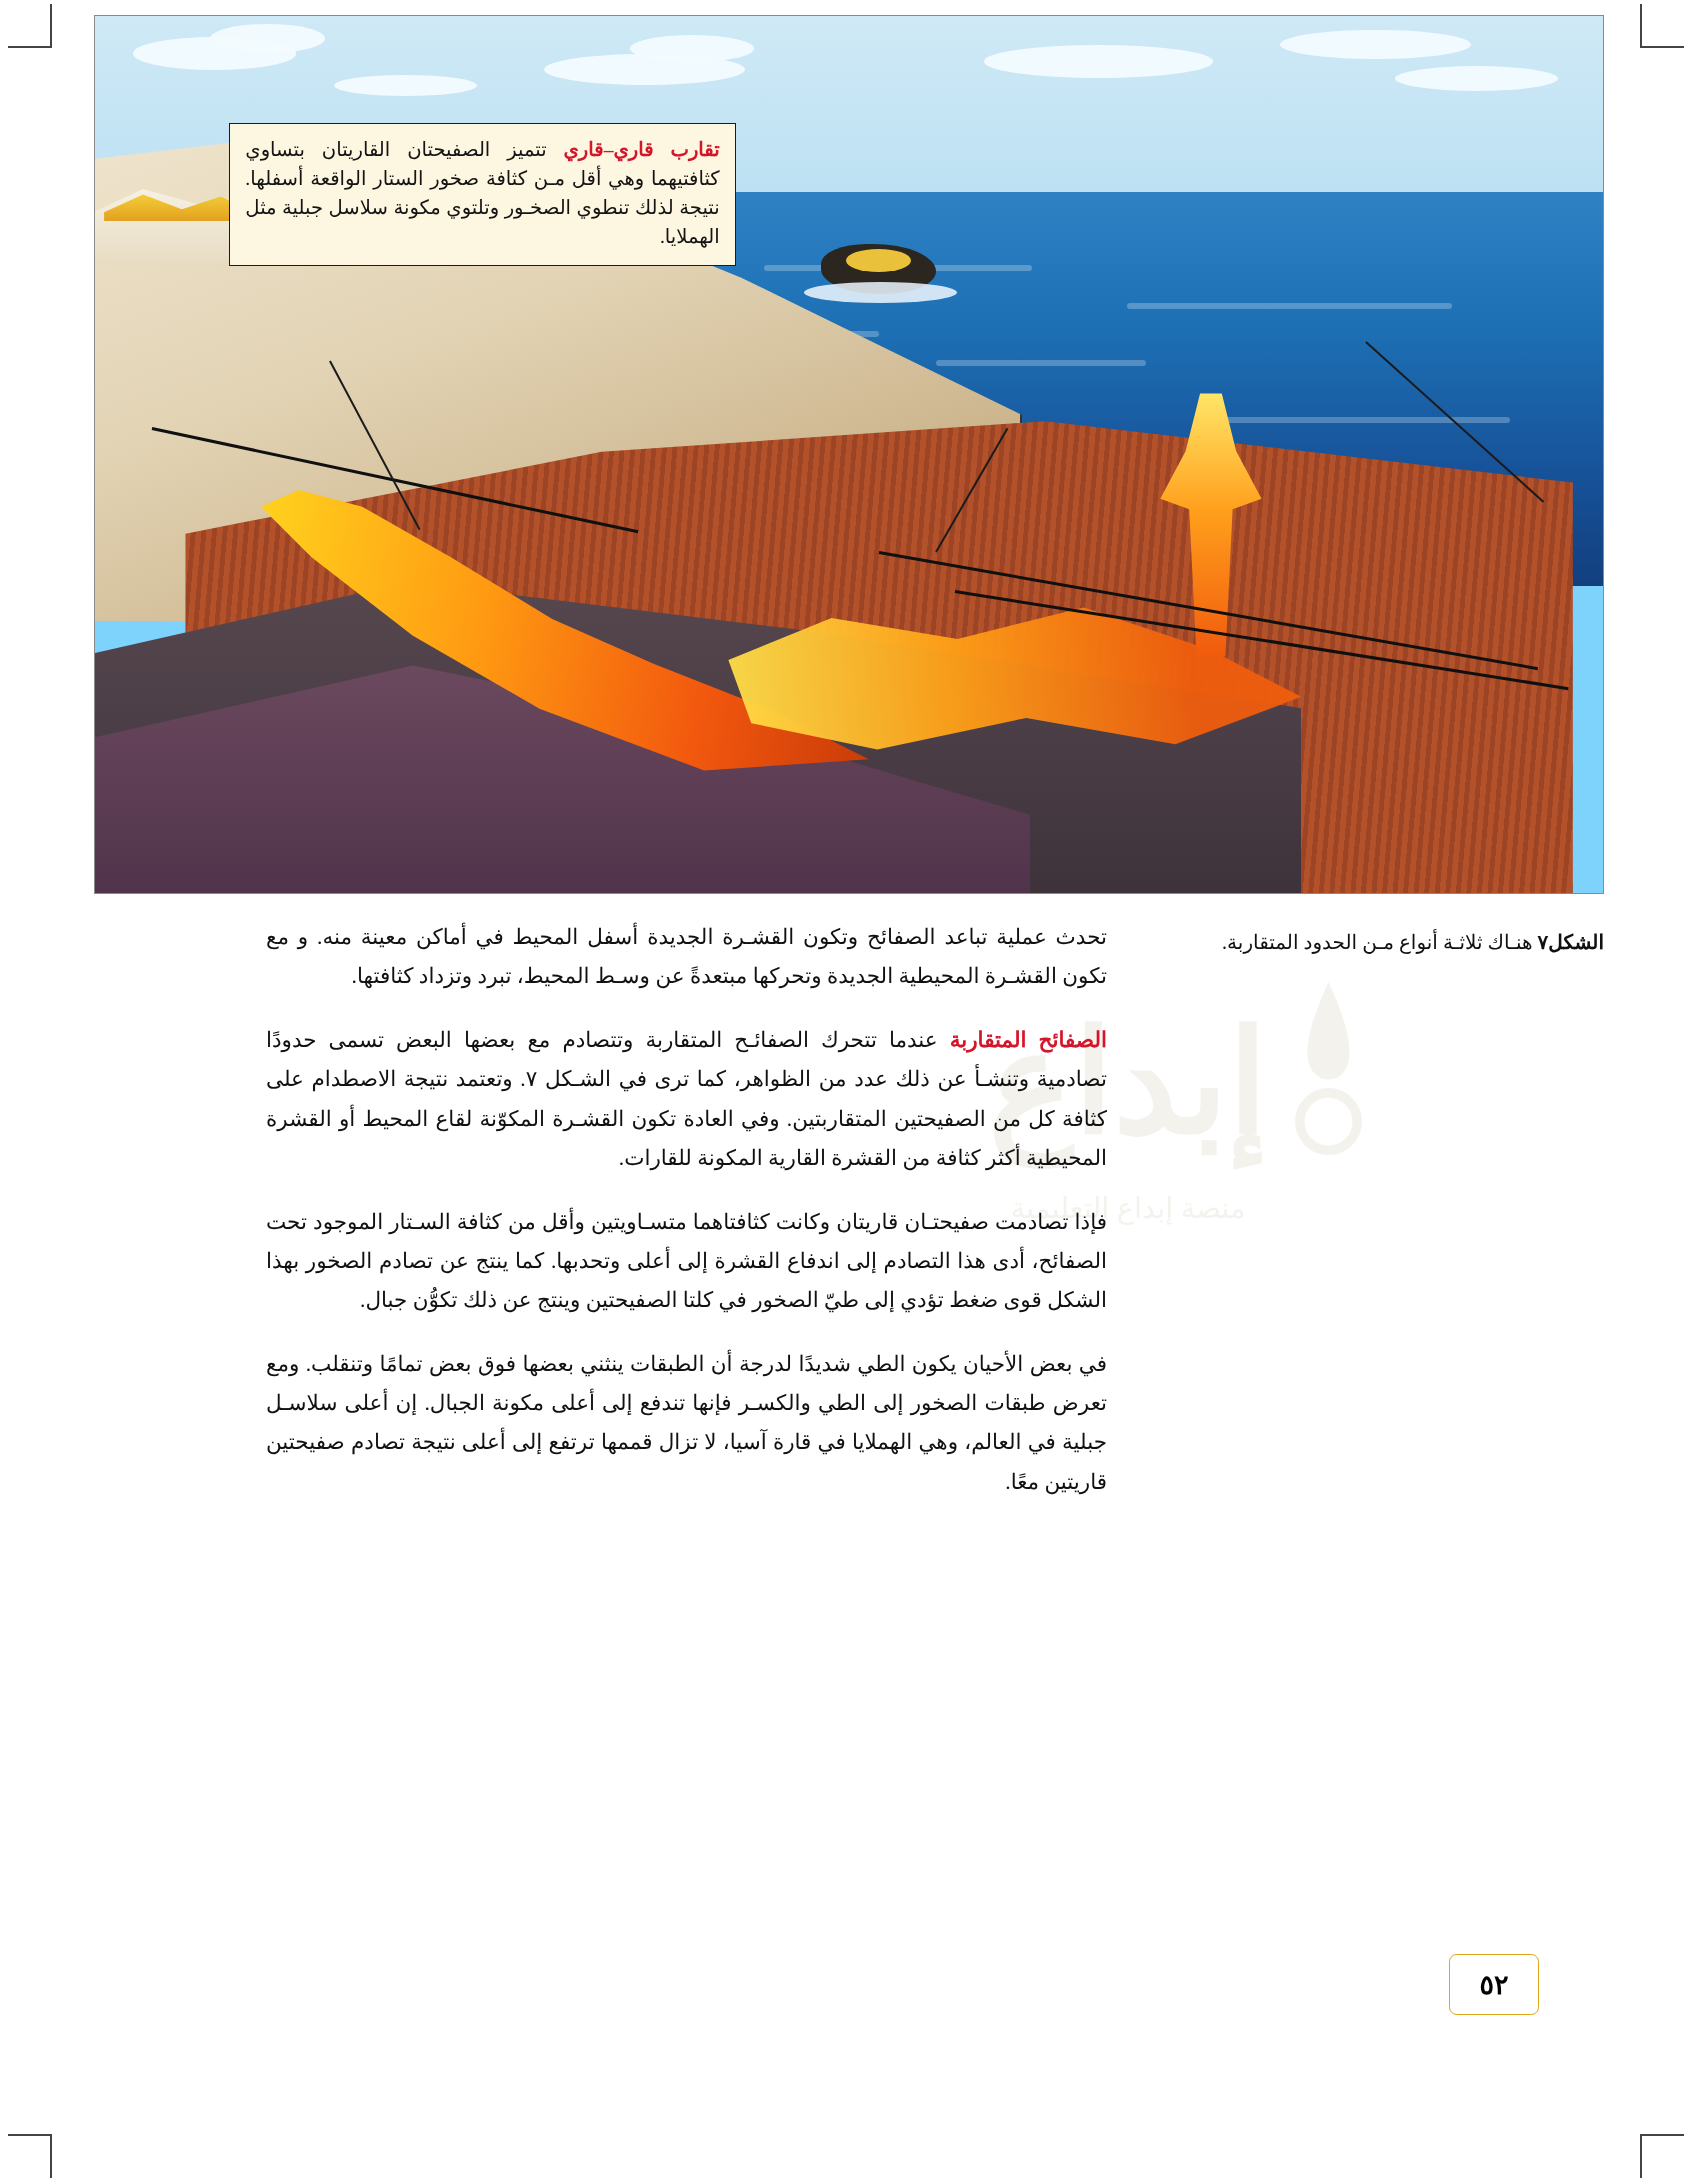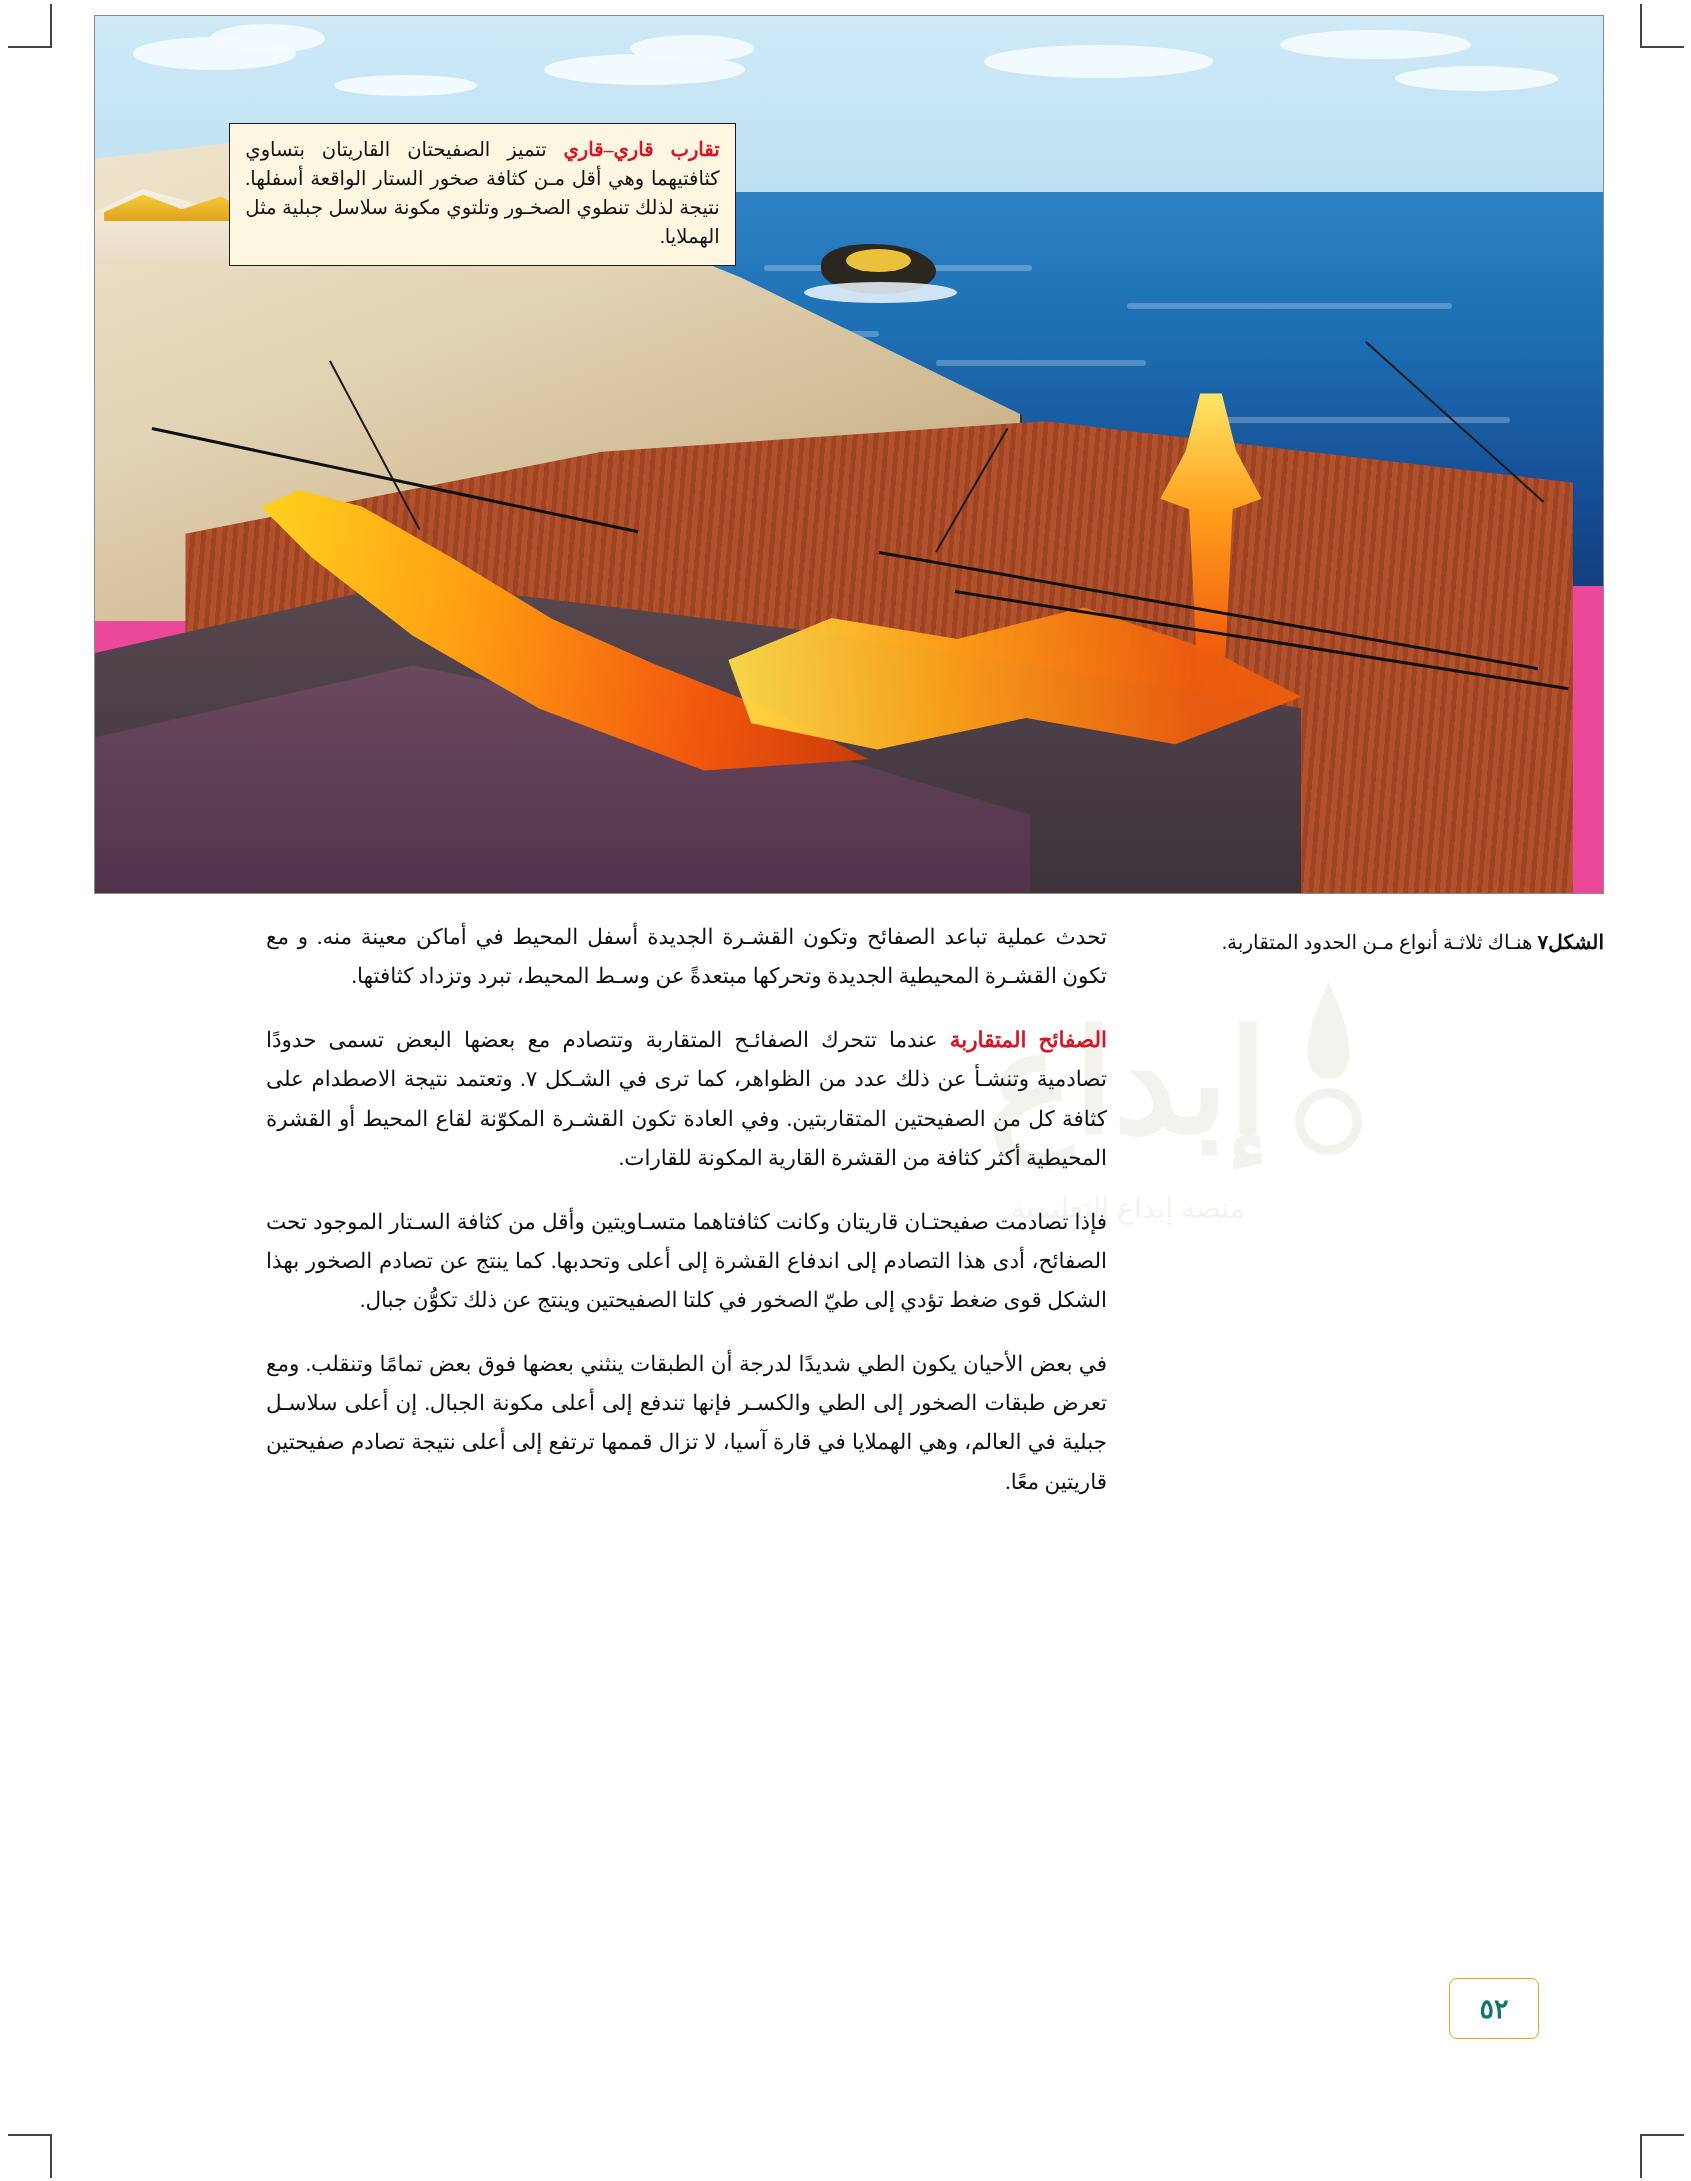--- a/index.html
+++ b/index.html
@@ -27,21 +27,21 @@
   
   .figure-wrap {
     position: absolute;
     left: 94px;
     top: 15.3px;
     width: 1510px;
     height: 879px;
     border: 1.9px solid #8a8a8a;
     box-sizing: border-box;
     overflow: hidden;
-    background: #ec4899;
+    background: #7dd3fc;
   }
 
   
   .sky {
     position: absolute; left: 0; top: 0; width: 100%; height: 30%;
     background: linear-gradient(#cfe9f6 0%, #bfe2f3 60%, #a9d7ee 100%);
   }
   .cloud {
     position: absolute;
     background: #f2fbff;
@@ -252,28 +252,27 @@
 
   
   .pagenum {
     position: absolute;
     left: 1449px;
     top: 1954px;
     width: 88px;
     height: 59px;
     border: 1.9px solid #e0a419;
     border-radius: 7.6px;
-    color: #0f766e;
+    color: #000000;
     font-size: 27px;
     font-weight: bold;
     display: flex;
     align-items: center;
     justify-content: center;
     background: #fff;
-    margin-top: 24px;
   }
 </style>
 </head>
 <body>
 
 <div class="corner v" style="left:50px;top:3.8px;"></div>
 <div class="corner h" style="left:7.6px;top:46px;"></div>
 <div class="corner v" style="left:1640px;top:3.8px;"></div>
 <div class="corner h" style="left:1640px;top:46px;"></div>
 <div class="corner v" style="left:50px;top:2134px;"></div>

